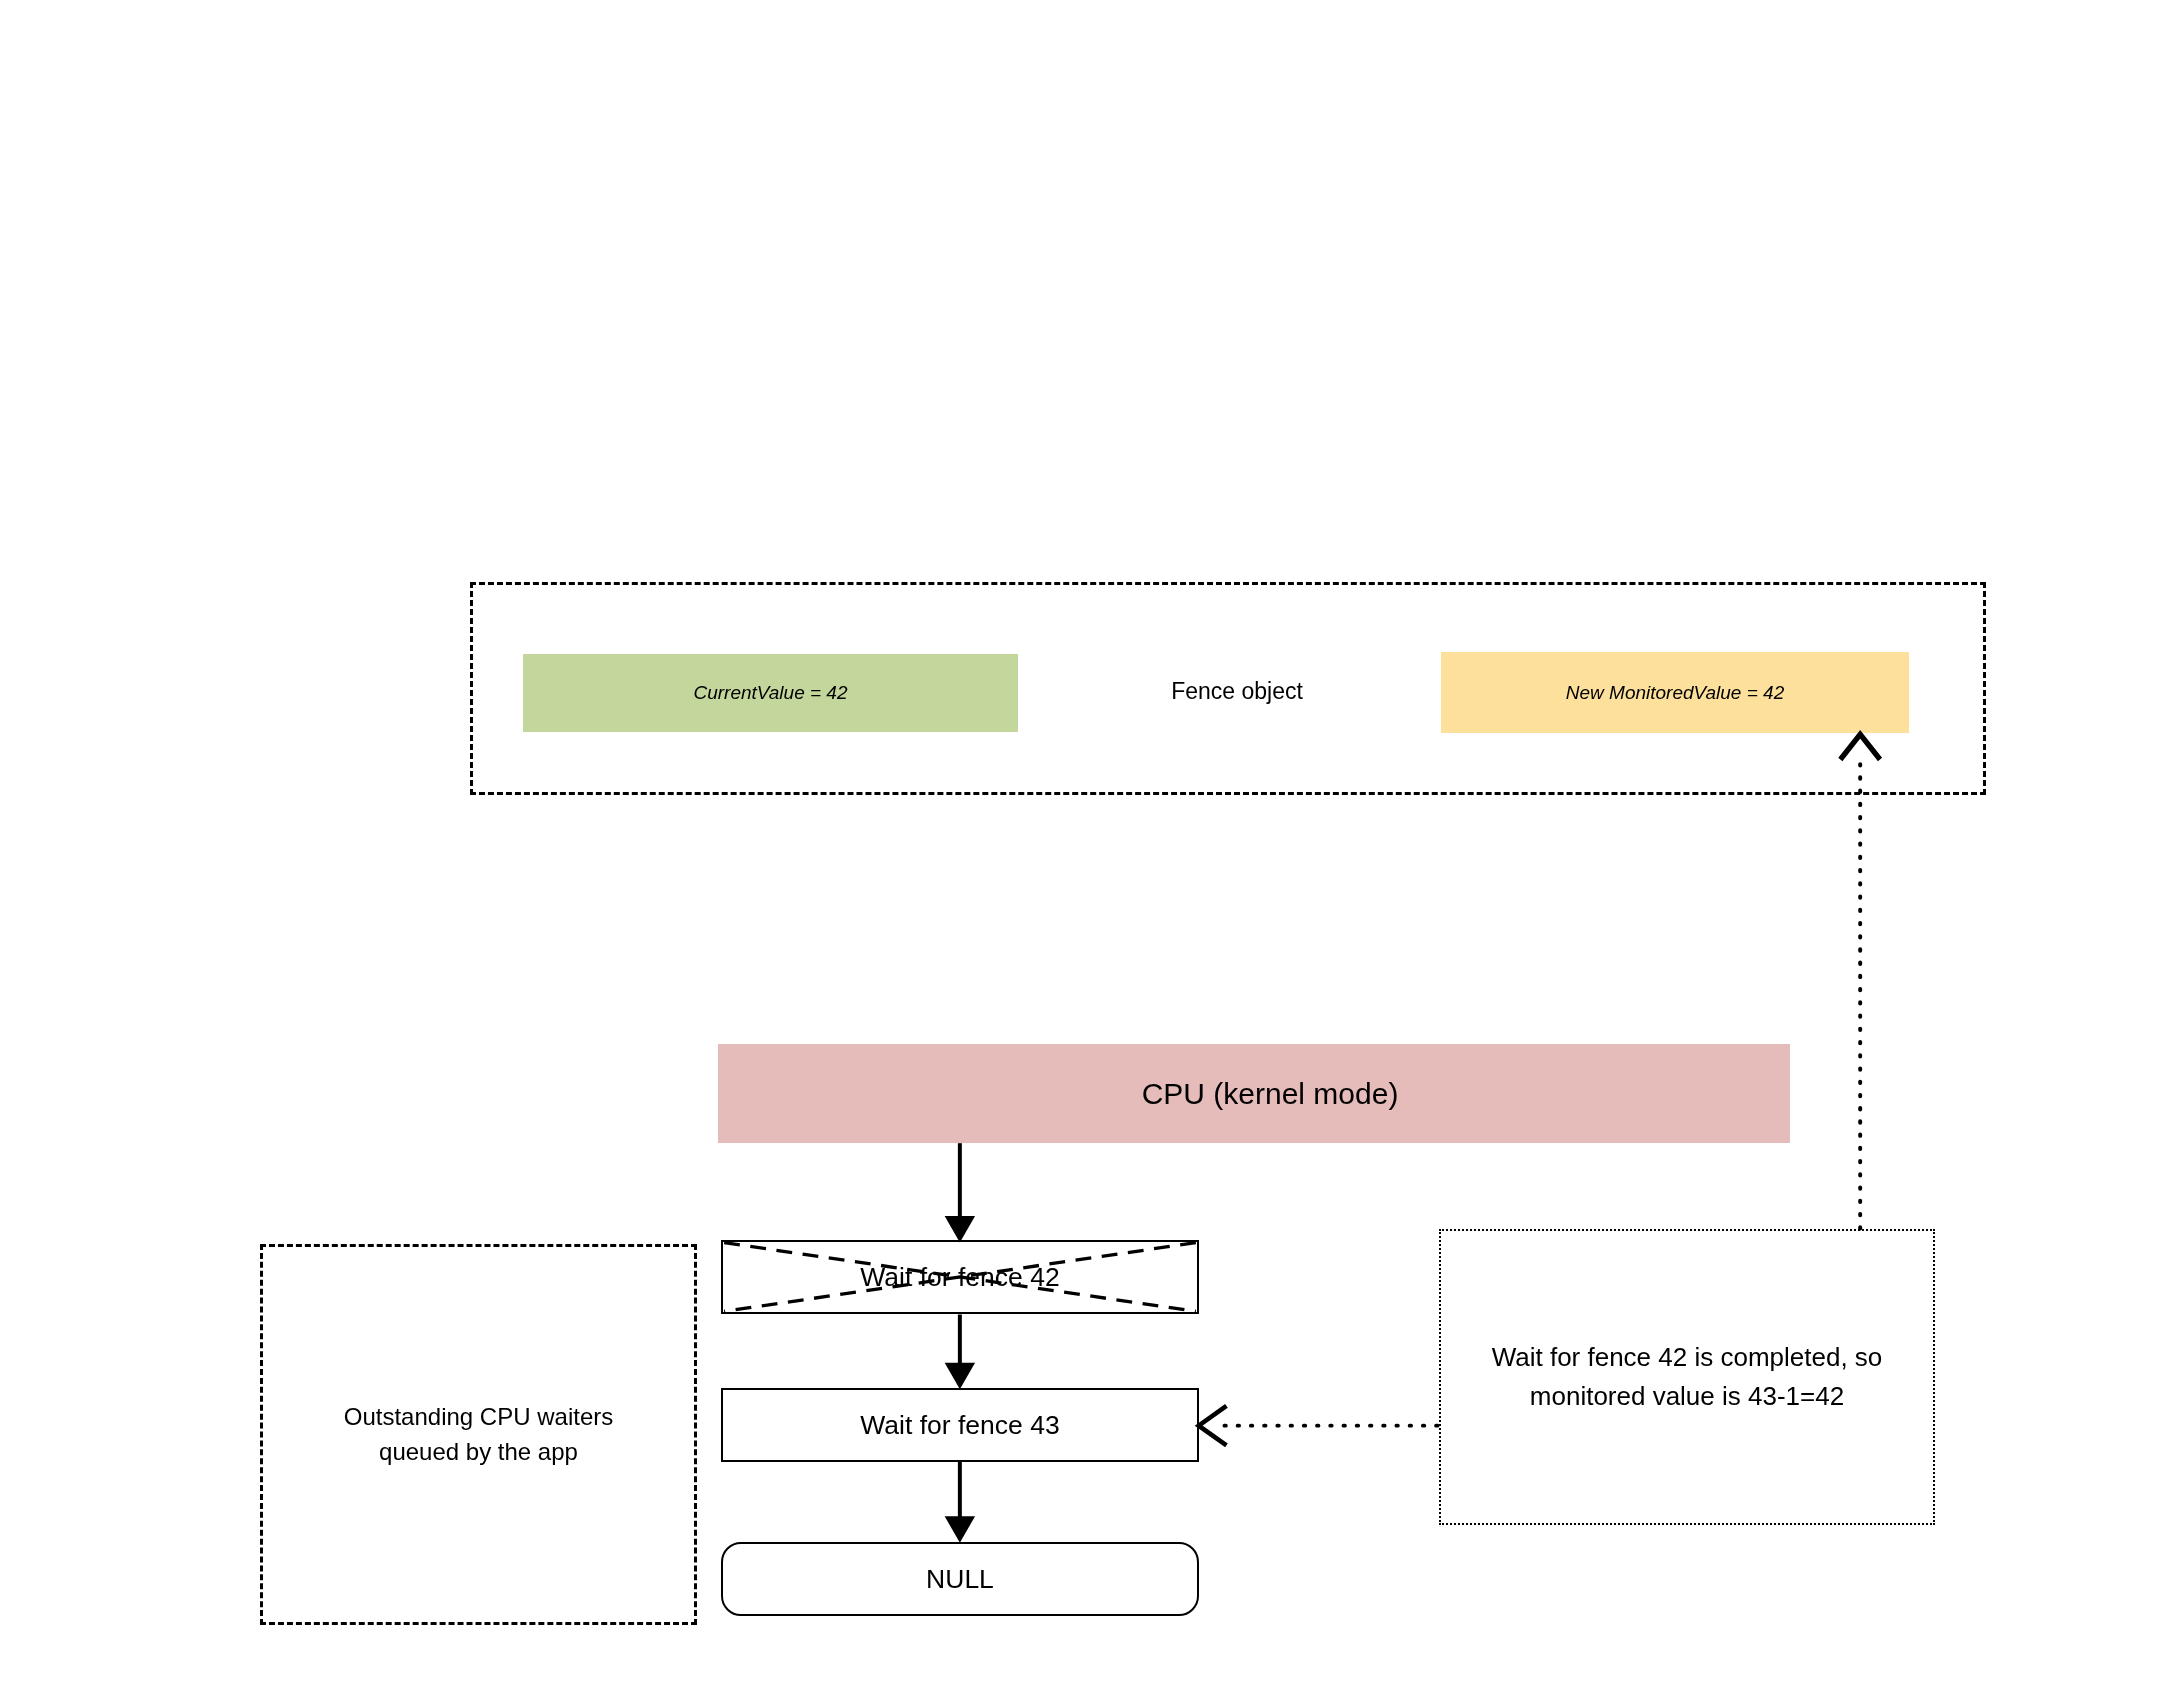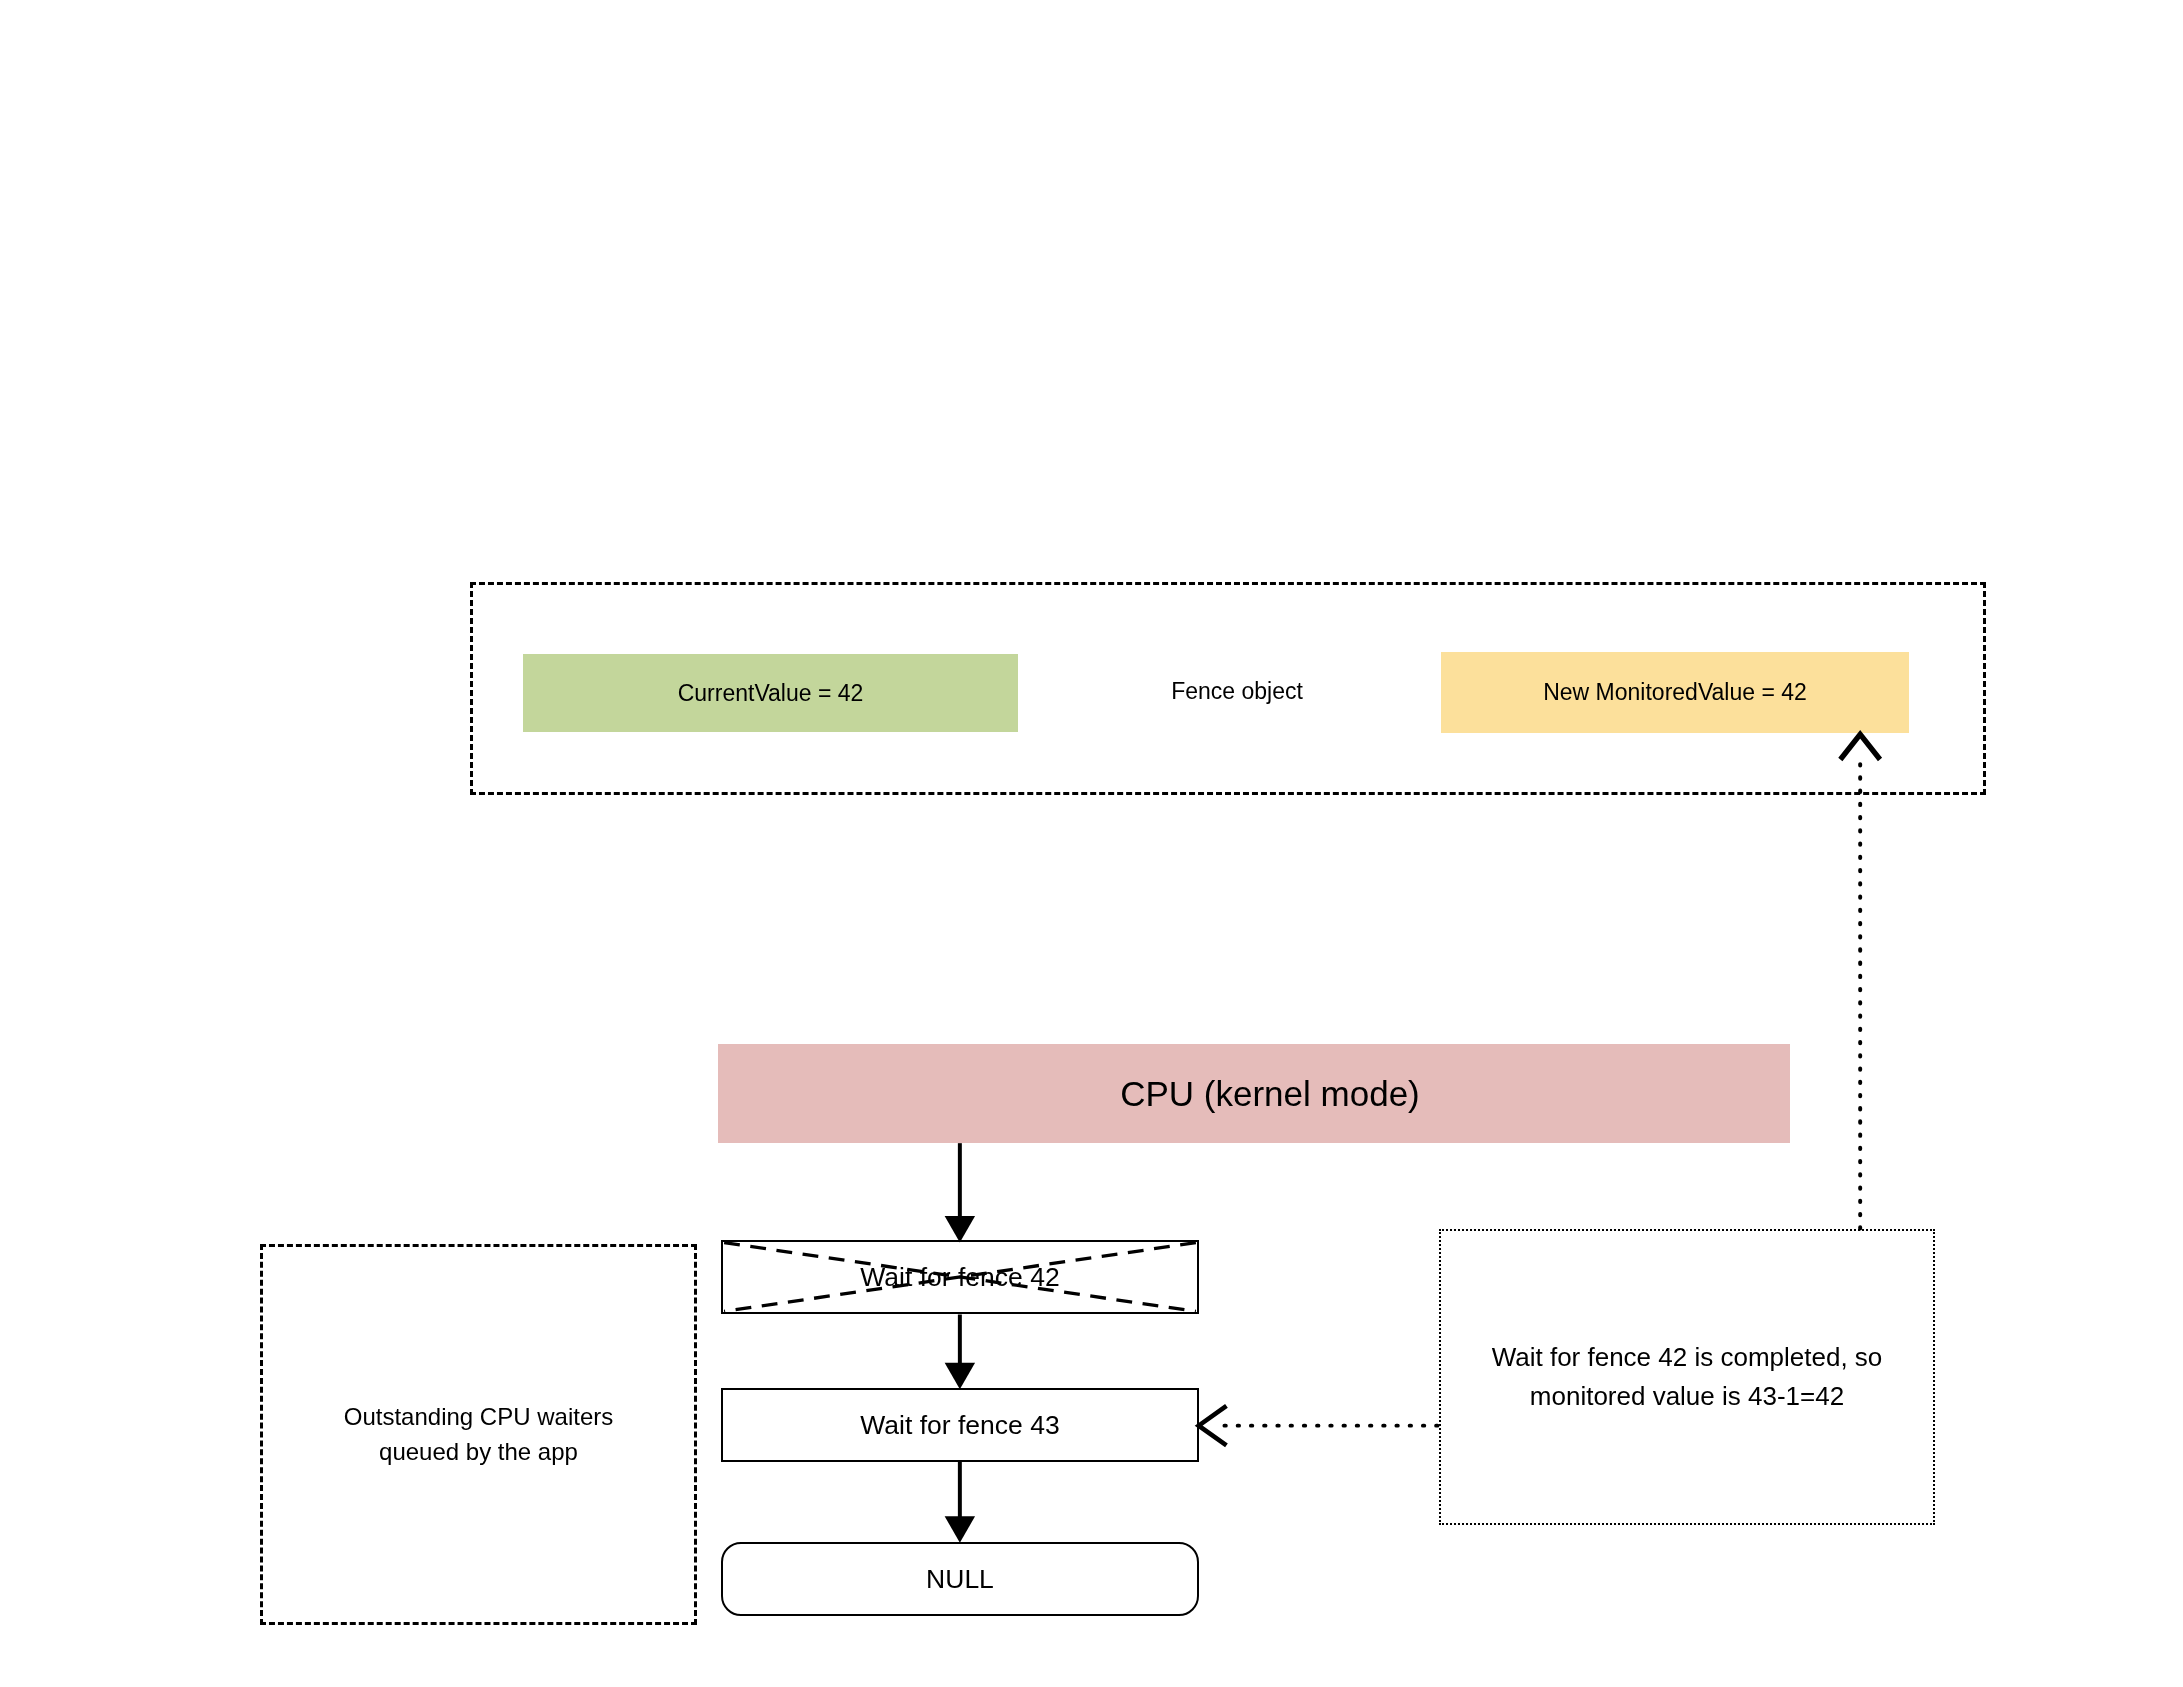--- a/index.html
+++ b/index.html
@@ -28,22 +28,23 @@
     background: transparent;
   }
 
   
   .value-box {
     display: flex;
     align-items: center;
     justify-content: center;
     text-align: left;
     color: #000000;
-    font-size: 23px;
+    font-size: 19px;
     line-height: 1.15;
+    font-style: italic;
   }
   .box-current {
     left: 523px; top: 654px;
     width: 495px; height: 78px;
     background: #C3D69B;
   }
   .box-monitored {
     left: 1441px; top: 652px;
     width: 468px; height: 81px;
     background: #FCE09B;
@@ -54,21 +55,21 @@
     display: flex; align-items: center; justify-content: center;
     font-size: 23px; color: #000000;
   }
 
   
   .cpu-bar {
     left: 718px; top: 1044px;
     width: 1072px; height: 99px;
     background: #E5BCBA;
     display: flex; align-items: center; justify-content: center;
-    font-size: 35px; color: #000000; padding-left: 32px;
+    font-size: 30px; color: #000000; padding-left: 32px;
   }
 
   
   .node-box {
     left: 721px;
     width: 478px; height: 74px;
     border: 2.6px solid #000000;
     background: #ffffff;
     display: flex; align-items: center; justify-content: center;
     font-size: 26.5px; color: #000000;

